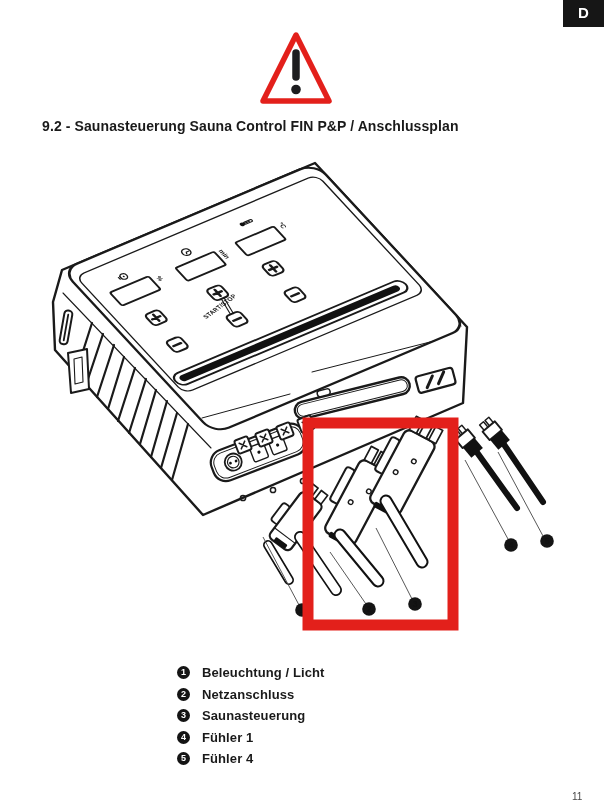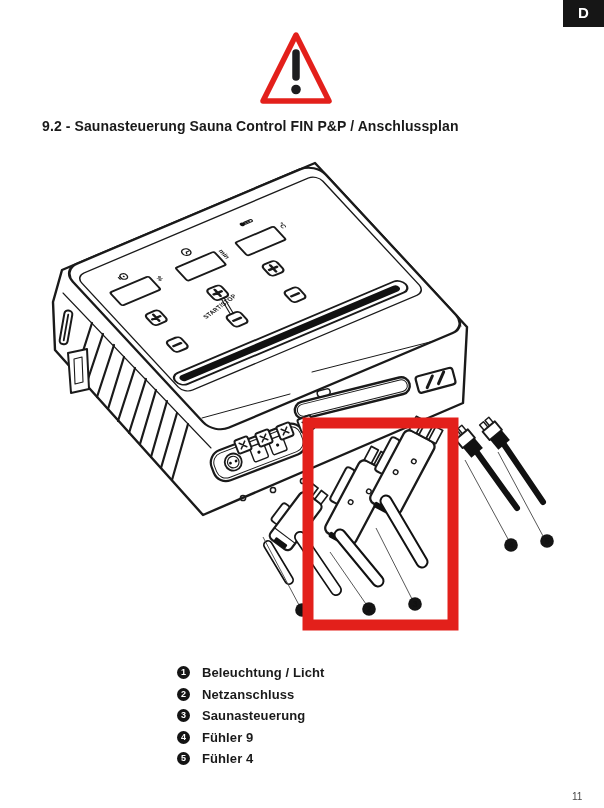--- a/index.html
+++ b/index.html
@@ -261,21 +261,21 @@
     <div class="legend-row">
       <span class="legend-num">2</span>
       <span class="legend-label">Netzanschluss</span>
     </div>
     <div class="legend-row">
       <span class="legend-num">3</span>
       <span class="legend-label">Saunasteuerung</span>
     </div>
     <div class="legend-row">
       <span class="legend-num">4</span>
-      <span class="legend-label">Fühler 9</span>
+      <span class="legend-label">Fühler 1</span>
     </div>
     <div class="legend-row">
       <span class="legend-num">5</span>
       <span class="legend-label">Fühler 4</span>
     </div>
   </div>
 
   <div class="page-number">11</div>
 </div>
 

